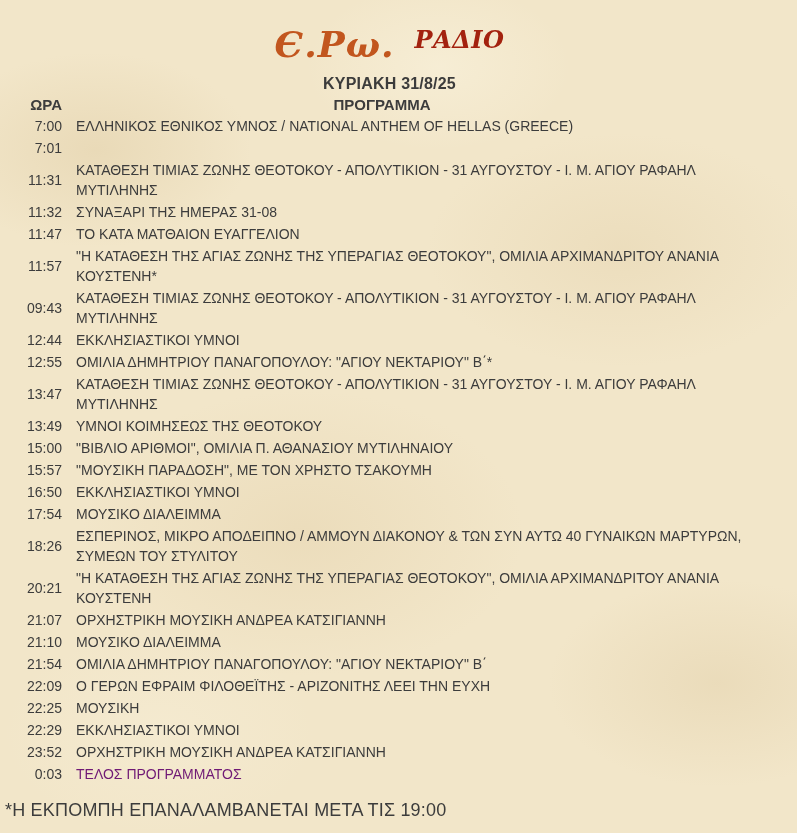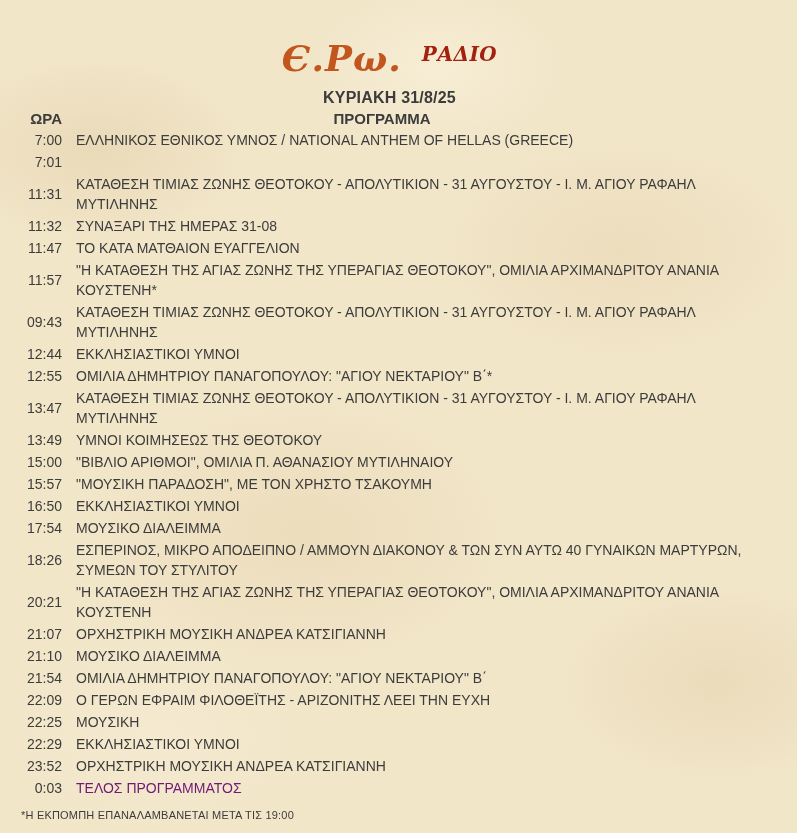--- a/index.html
+++ b/index.html
@@ -28,37 +28,37 @@
     padding: 8px 18px 0 0;
     overflow: hidden;
   }
   
   .logo-row {
     display: flex;
     justify-content: center;
     align-items: center;
     gap: 20px;
     height: 60px;
-    margin-top: 16px;
+    margin-top: 2px;
   }
   .logo-script {
     font-family: "DejaVu Serif", serif;
     font-style: italic;
     font-weight: 700;
     font-size: 36px;
     color: #C2561E;
     letter-spacing: 1px;
     line-height: 1;
     padding-top: 8px;
   }
   .logo-station {
     font-family: "DejaVu Serif", serif;
     font-style: italic;
     font-weight: 700;
-    font-size: 20px;
+    font-size: 24px;
     color: #A3220F;
     letter-spacing: 0.5px;
     line-height: 1.2;
     text-align: left;
   }
   .date-line {
     text-align: center;
     font-weight: 700;
     font-size: 16px;
     margin-top: 5px;
@@ -99,23 +99,23 @@
   .row .title {
     margin-left: 14px;
     max-width: 700px;
   }
   .row.end-row .title {
     color: #701a75;
   }
   
   .note {
     position: absolute;
-    left: 21px;
+    left: 5px;
     bottom: 12px;
-    font-size: 11px;
+    font-size: 18px;
     letter-spacing: 0.2px;
   }
 </style>
 </head>
 <body>
 
 <div class="page">
 
   <div class="logo-row">
     <div class="logo-script">Є.Ρω.</div>

